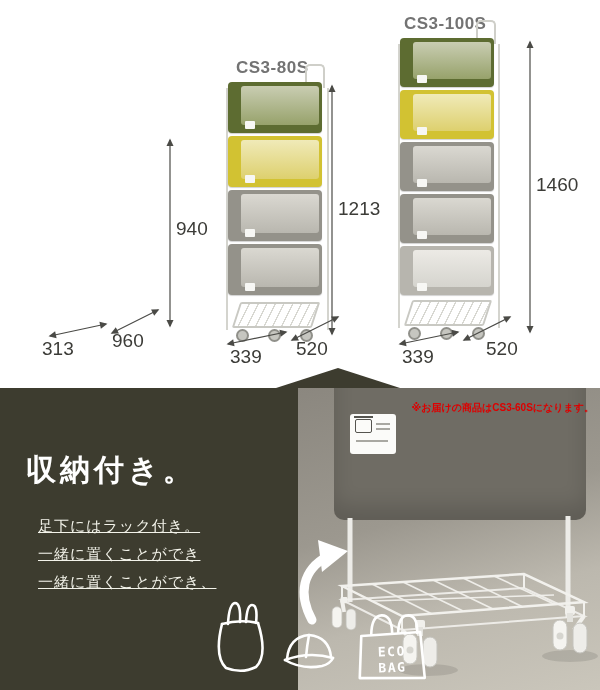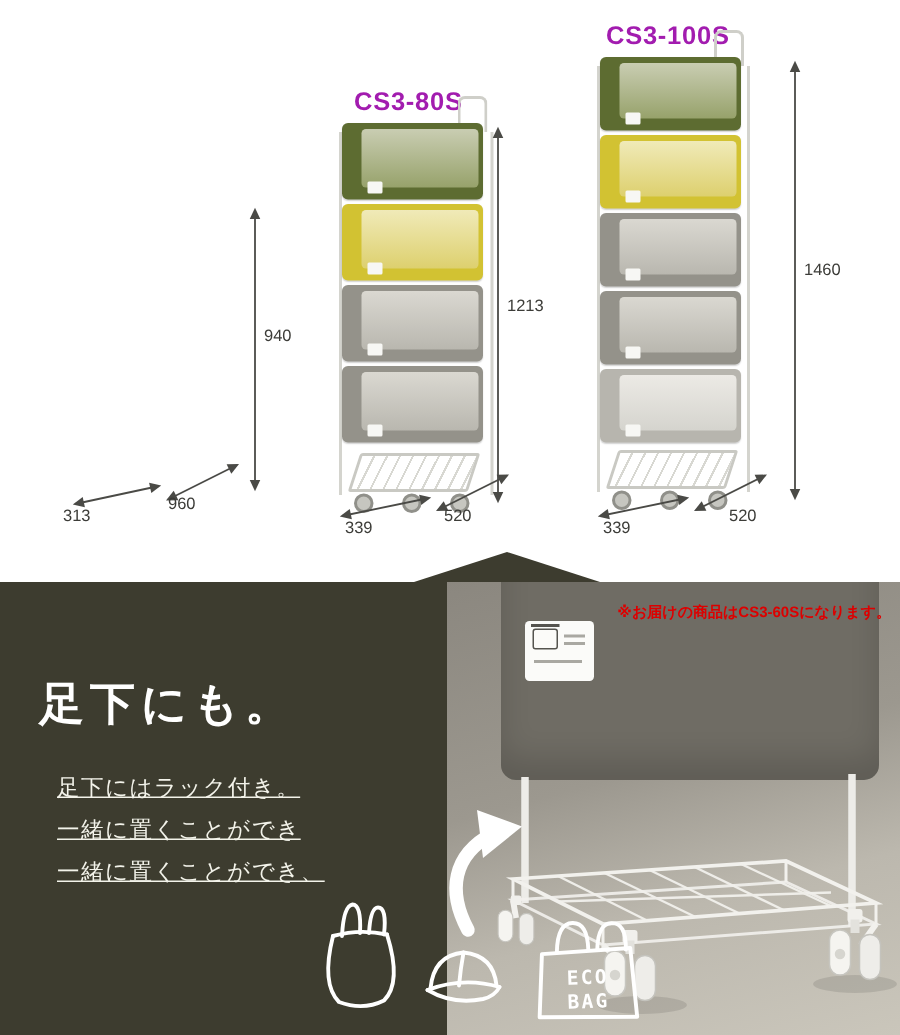--- a/index.html
+++ b/index.html
@@ -9,21 +9,21 @@
   
   .top-section{position:absolute;left:0;top:0;width:600px;height:388px;background:#fff;}
   .dim-svg{position:absolute;left:0;top:0;pointer-events:none;z-index:2;}
 
   .cart{position:absolute;z-index:1;}
   .cart1{left:56px;top:108px;width:96px;height:224px;}
   .cart2{left:228px;top:58px;width:99px;height:284px;}
   .cart3{left:400px;top:14px;width:98px;height:326px;}
 
   .model-label{position:absolute;left:8px;top:0;font-size:17px;font-weight:bold;
-               color:#a21caf;letter-spacing:.5px;white-space:nowrap;}
+               color:#737373;letter-spacing:.5px;white-space:nowrap;}
   .cart3 .model-label{left:4px;}
 
   .rail{position:absolute;width:2px;background:#d4d4ce;top:30px;bottom:12px;z-index:0;}
   .rail-l{left:-2px;} .rail-r{right:-2px;}
   .handle{position:absolute;top:6px;right:2px;width:16px;height:22px;
           border:2px solid #cfcfc9;border-bottom:none;border-radius:5px 5px 0 0;z-index:0;}
 
   .bin-stack{position:relative;z-index:1;margin-top:24px;display:flex;flex-direction:column;gap:3px;}
   .bin{position:relative;width:92px;border-radius:4px;box-shadow:0 1px 1px rgba(0,0,0,.18);}
   .cart1 .bin{height:47px;}
@@ -33,21 +33,21 @@
   .bin .sticker{position:absolute;left:17px;bottom:4px;width:10px;height:8px;
                 background:#f7f7f4;border-radius:1px;}
 
   .rack{position:absolute;left:8px;bottom:14px;width:76px;height:22px;
         border:2px solid #c9c9c3;border-radius:2px;transform:skewX(-18deg);
         background:repeating-linear-gradient(100deg,transparent 0 7px,#d8d8d2 7px 8.5px);}
   .casters i{position:absolute;bottom:0;width:9px;height:9px;border-radius:50%;
              background:#c6c6c0;border:2px solid #90908a;}
   .casters i:nth-child(1){left:8px;} .casters i:nth-child(2){left:40px;} .casters i:nth-child(3){left:72px;}
 
-  .dim-label{position:absolute;font-size:11px;color:#3c3c38;z-index:3;white-space:nowrap;}
+  .dim-label{position:absolute;font-size:19px;color:#3c3c38;z-index:3;white-space:nowrap;}
   .note{position:absolute;right:6px;top:358px;font-size:10px;font-weight:bold;
         color:var(--note-red,#dd0000);z-index:4;margin-top:43px;}
 
   
   .bottom-section{position:absolute;left:0;top:388px;width:600px;height:302px;
                   background:var(--accent-bg,#3d3c2f);}
   .pointer{position:absolute;left:276px;top:-20px;width:0;height:0;
            border-left:62px solid transparent;border-right:62px solid transparent;
            border-bottom:20px solid var(--accent-bg,#3d3c2f);z-index:5;}
 
@@ -242,21 +242,21 @@
         <g transform="translate(46,230) scale(0.7)">
           <rect x="-5" y="-30" width="10" height="9" rx="2" fill="#f1f0ec"></rect>
           <rect x="-17" y="-16" width="14" height="30" rx="7" fill="#f5f4f0" stroke="#c7c6c0"></rect>
           <rect x="3" y="-13" width="14" height="30" rx="7" fill="#eeede9" stroke="#c4c3bd"></rect>
         </g>
       </svg>
     </div>
 
     <h2 class="feature-heading">
       <br>
-      <span>足下にも。</span>
+      <span>収納付き。</span>
     </h2>
     <p class="feature-body">
       <span>足下にはラック付き。</span><br>
       <span>一緒に置くことができ</span><br>
       <span>一緒に置くことができ、</span><br>
     </p>
 
     <svg class="sketch-svg" width="600" height="302" viewBox="0 0 600 302">
 
       <g>

